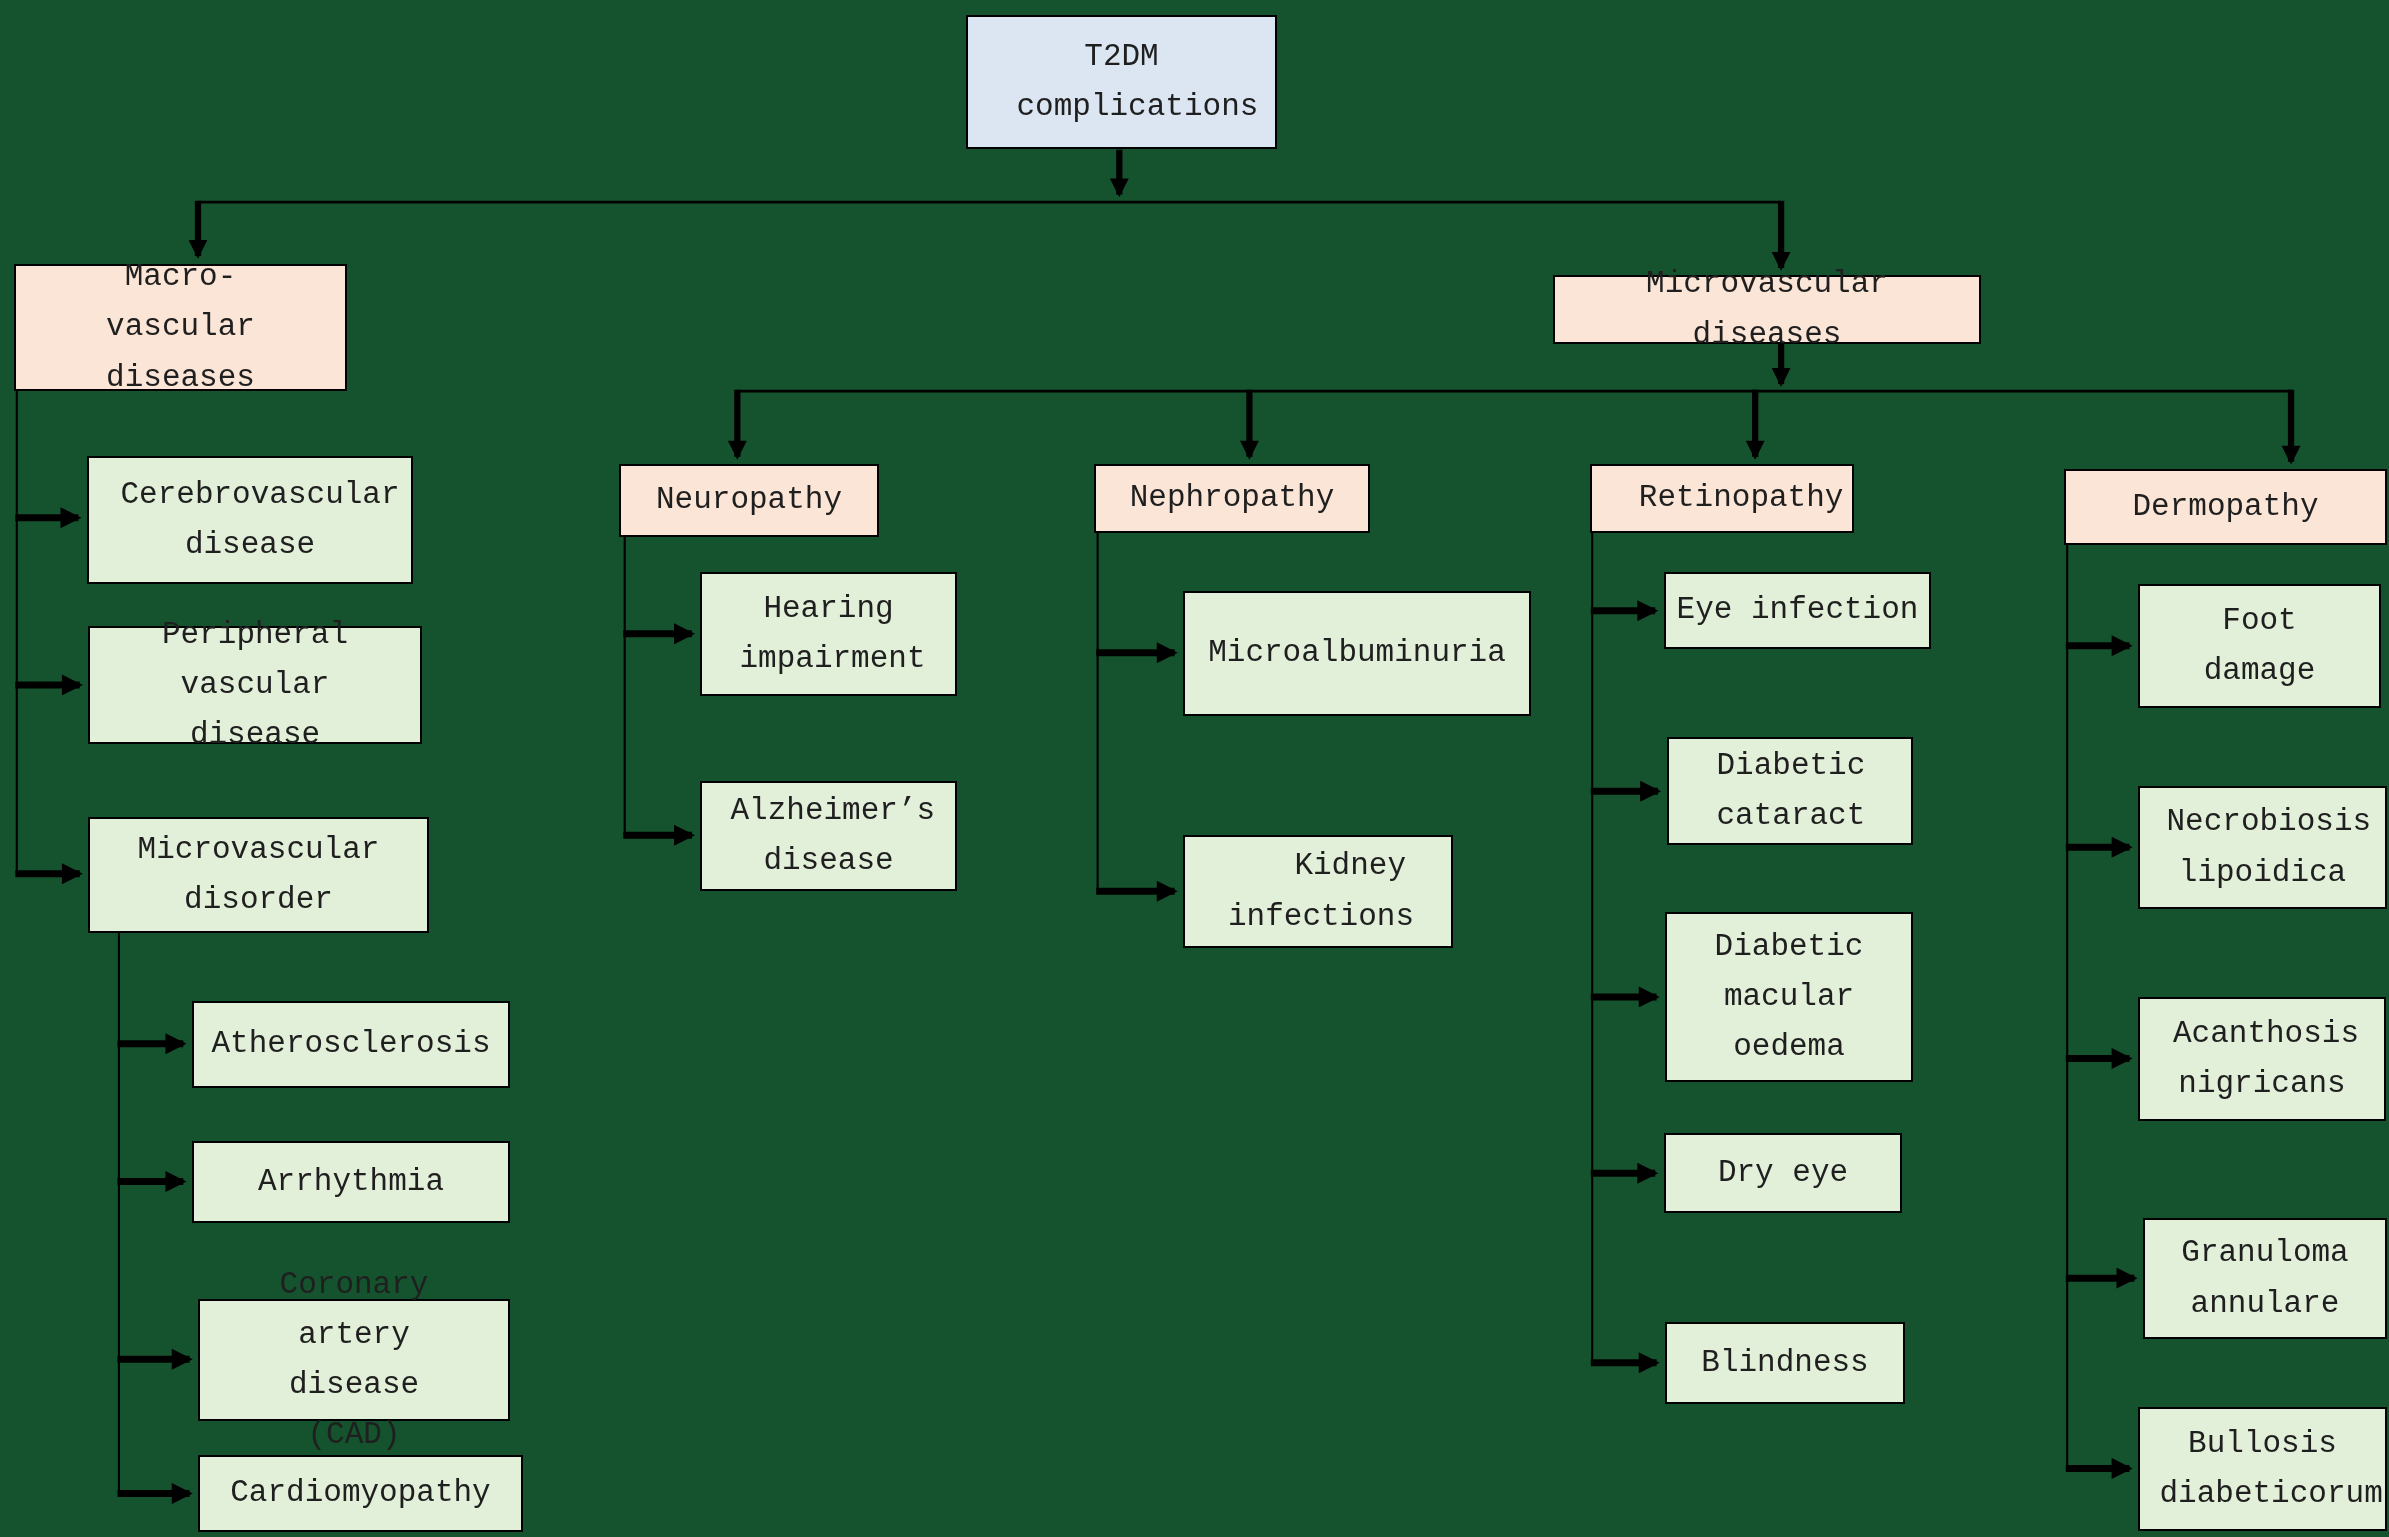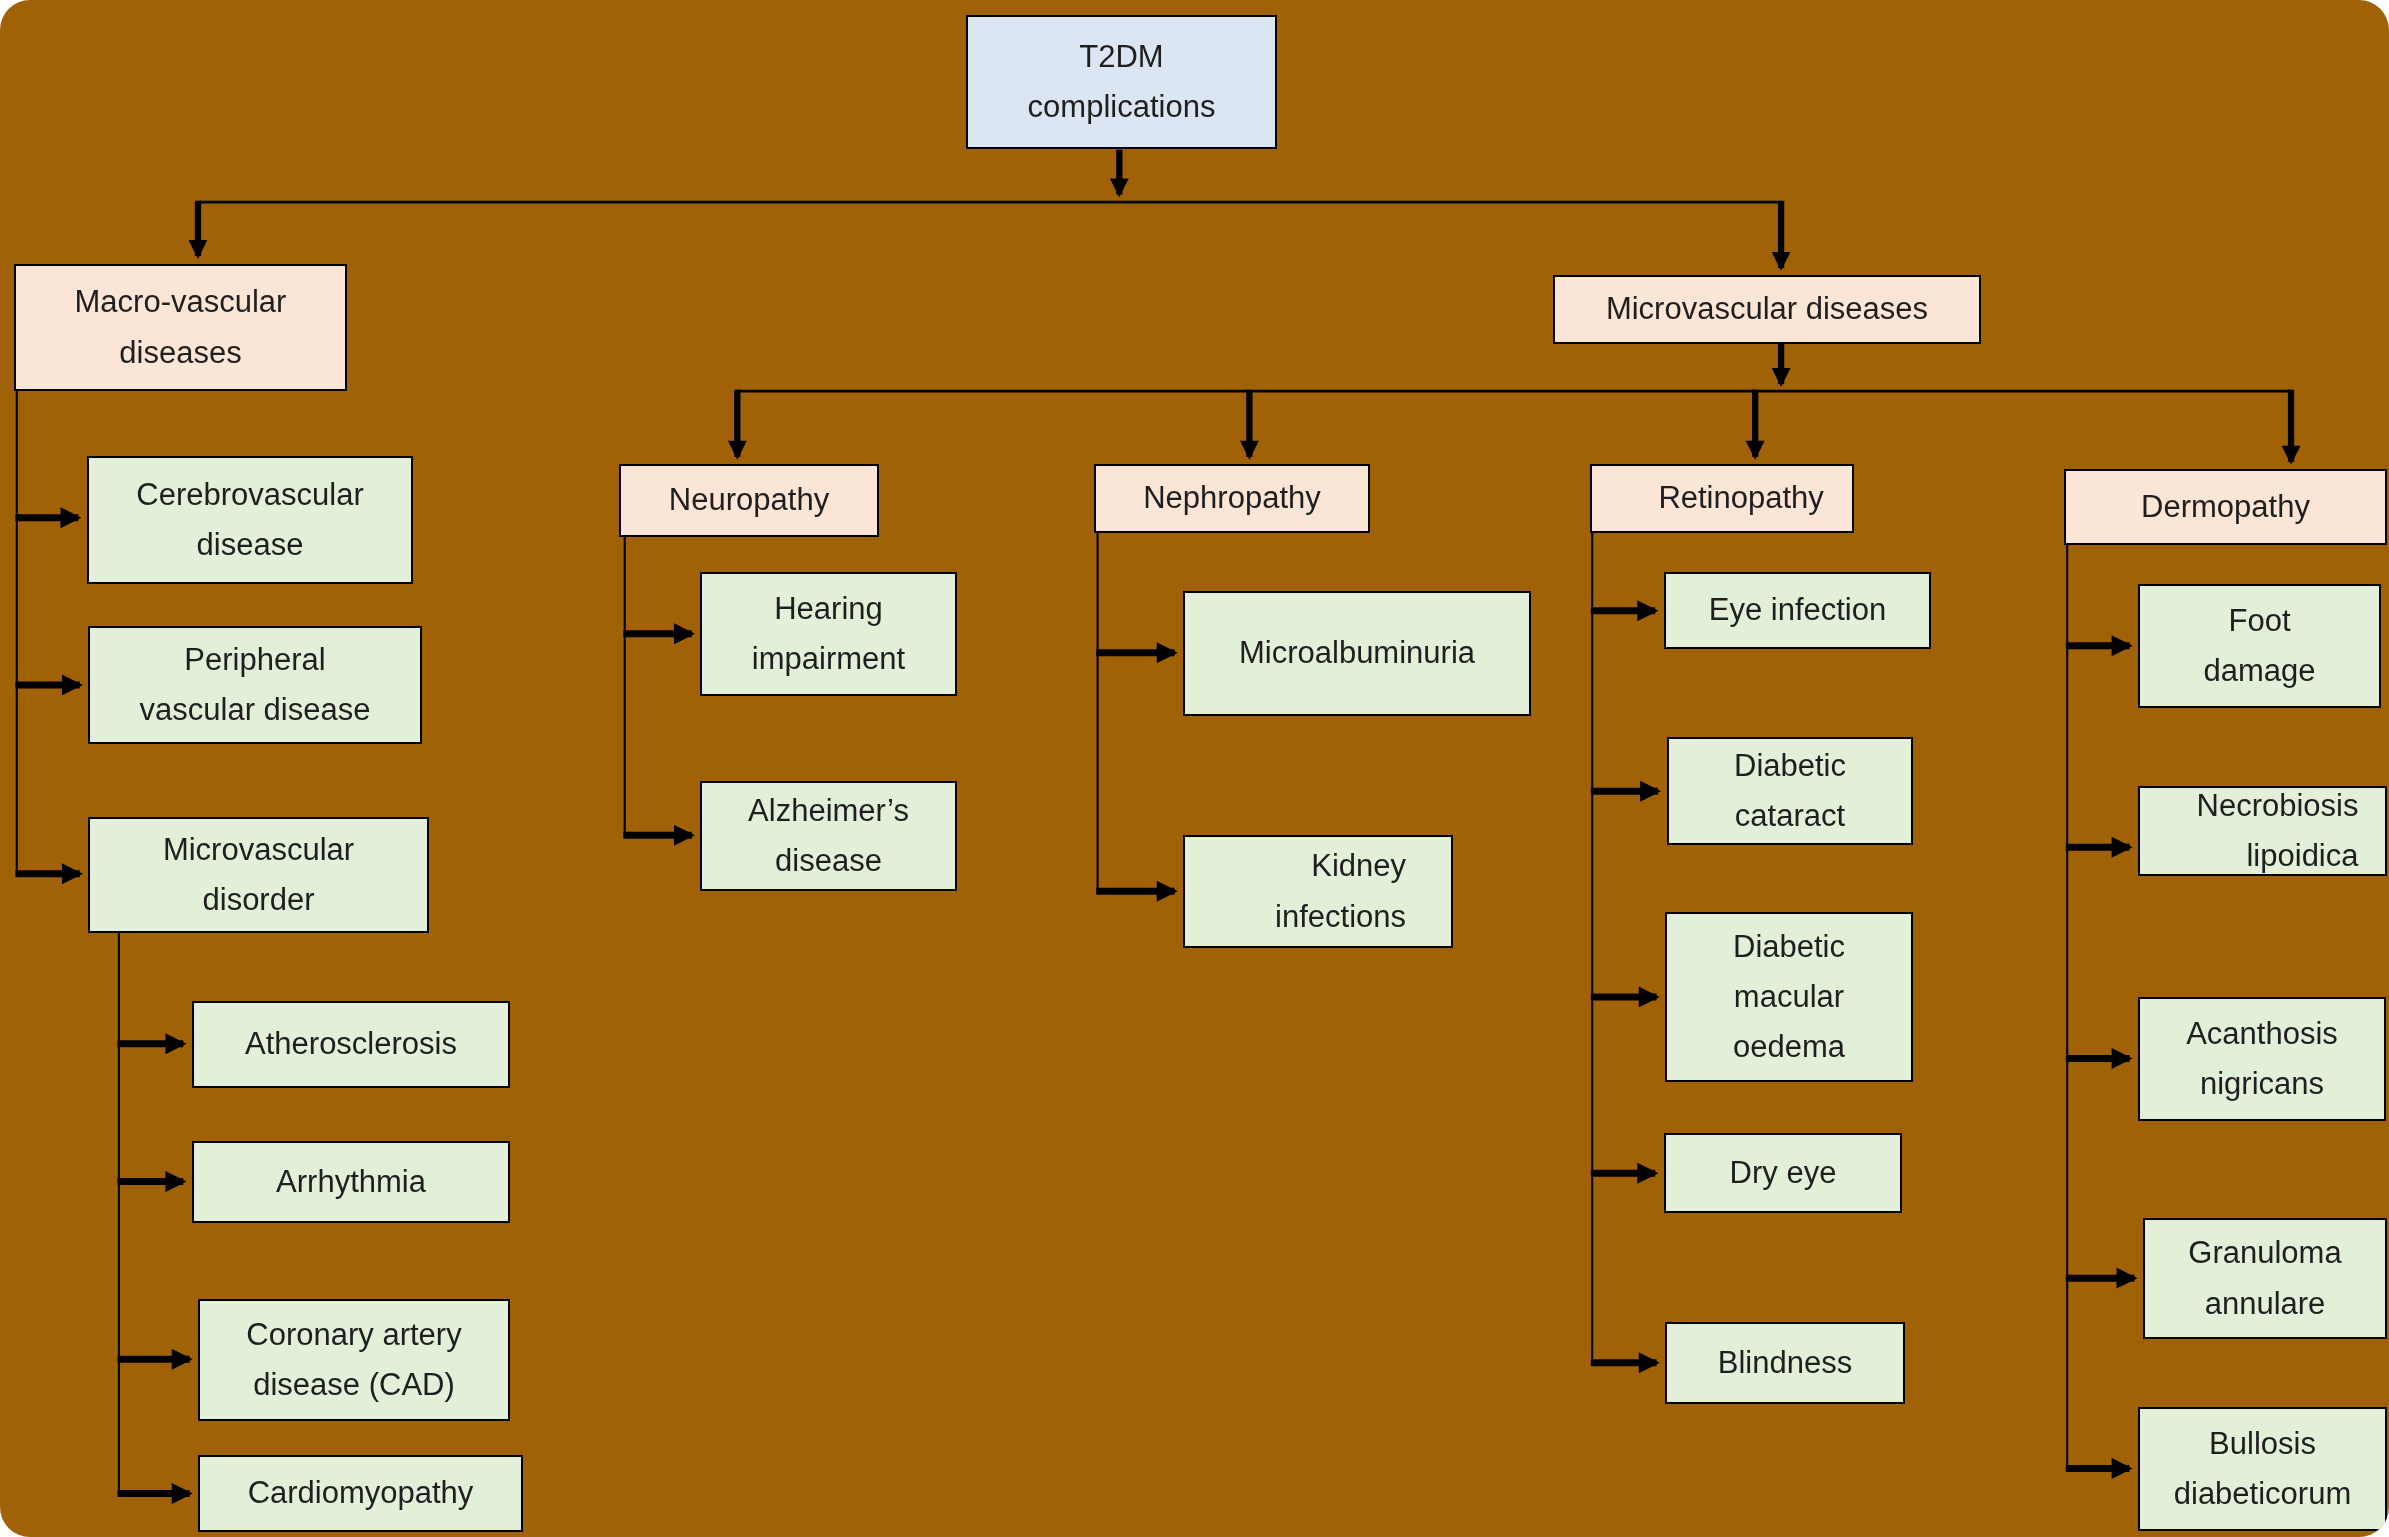--- a/index.html
+++ b/index.html
@@ -1,18 +1,18 @@
 <!DOCTYPE html>
 <html style="--root-fill: #dbe6f2; --category-fill: #fbe5d6; --leaf-fill: #e2efd9; --border: #000000; --line: #000000; --text: #1f1f1f;font-size:11.2px"><head>
 <meta charset="utf-8">
 <style>
   html,body{margin:0;padding:0;background:#ffffff;}
   .canvas{
-    position:relative;width:2389px;height:1537px;background:#a16207;overflow:hidden;
-    font-family:Liberation Sans, sans-serif;color:var(--text,#1f1f1f);border-radius:30px;
+    position:relative;width:2389px;height:1537px;background:#14532d;overflow:hidden;
+    font-family:Liberation Mono, monospace;color:var(--text,#1f1f1f);
   }
   .edges{position:absolute;left:0;top:0;z-index:0;}
   .edges line{stroke:var(--line,#000);}
   .edges .sp{stroke-width:3;}
   .edges .bus{stroke-width:4;}
   .edges .ar{stroke-width:10;}
   .edges .ar2{stroke-width:9;}
   .edges marker path{fill:var(--line,#000);}
   .node{
     position:absolute;z-index:1;box-sizing:border-box;
@@ -166,21 +166,21 @@
   <div class="node leaf" style="left:1665px;top:1322px;width:240px;height:82px;">
     <span>Blindness</span>
   </div>
 
   <div class="node cat" style="left:2064px;top:469px;width:323px;height:76px;">
     <span>Dermopathy</span>
   </div>
   <div class="node leaf" style="left:2138px;top:584px;width:243px;height:124px;">
     <span style="max-width:129px">Foot damage</span>
   </div>
-  <div class="node leaf" style="left:2138px;top:786px;width:249px;height:90px;text-align:right;">
+  <div class="node leaf" style="left:2138px;top:786px;width:249px;height:123px;">
     <span style="max-width:192px">Necrobiosis lipoidica</span>
   </div>
   <div class="node leaf" style="left:2138px;top:997px;width:248px;height:124px;">
     <span style="max-width:178px">Acanthosis nigricans</span>
   </div>
   <div class="node leaf" style="left:2143px;top:1218px;width:244px;height:121px;">
     <span style="max-width:171px">Granuloma annulare</span>
   </div>
   <div class="node leaf" style="left:2138px;top:1407px;width:249px;height:124px;">
     <span style="max-width:206px">Bullosis diabeticorum</span>

